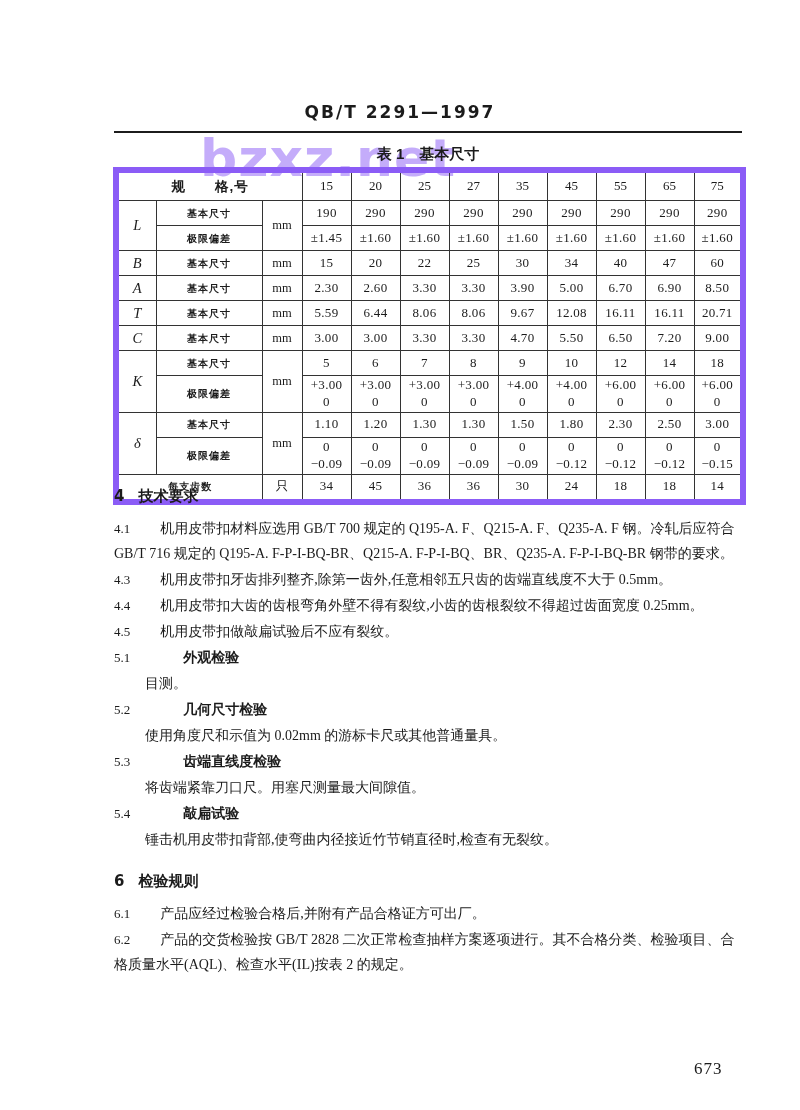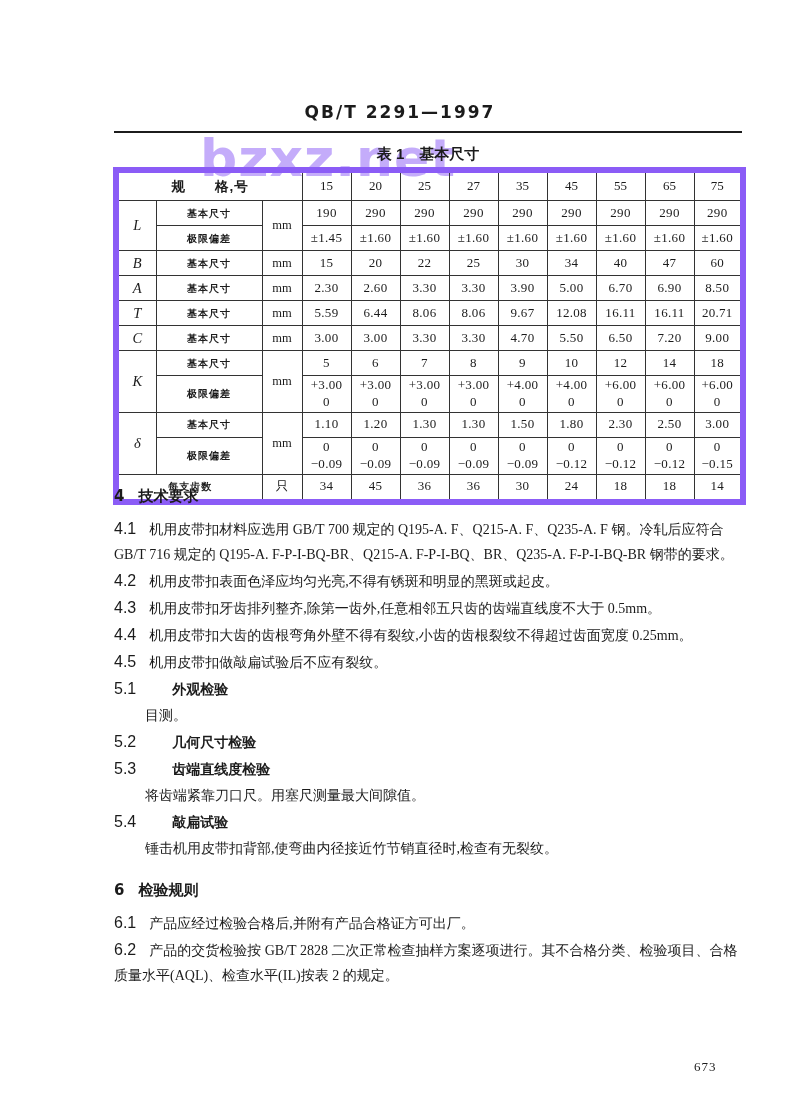--- a/index.html
+++ b/index.html
@@ -21,24 +21,24 @@
   th.size{font-family:"Liberation Serif",serif;}
   td.sym{font-style:italic;font-size:14.5px;font-family:"Liberation Serif",serif;}
   td.lbl{font-family:"Liberation Sans",sans-serif;font-weight:bold;font-size:10px;letter-spacing:1px;}
   td.unit{font-size:12.5px;}
   td.val{font-size:13px;letter-spacing:.3px;}
   .sections{position:absolute;left:114px;top:487px;width:630px;z-index:1;}
   .sections h2{font-family:"Liberation Sans",sans-serif;font-size:15px;font-weight:bold;margin:20px 0 10px;}
   .sections h2:first-child{margin-top:0;}
   .sec-num{font-family:"DejaVu Sans",sans-serif;margin-right:14px;}
   p.item{font-size:14px;line-height:25px;margin:0 0 1px;}
-  p.item .num{font-family:Liberation Sans, sans-serif;font-size:16px;margin-right:13px;}
+  p.item .num{font-family:Liberation Serif, serif;font-size:13px;margin-right:30px;}
   p.item.titled .txt{font-family:"Liberation Sans",sans-serif;font-weight:bold;margin-left:23px;}
   p.sub{font-size:14px;line-height:25px;margin:0 0 1px;padding-left:31px;}
-  .page-no{position:absolute;left:694px;top:1059px;font-size:13px;letter-spacing:1px;}
+  .page-no{position:absolute;left:694px;top:1059px;font-size:17px;letter-spacing:1px;}
 </style>
 </head>
 <body>
 
 <div id="page">
   <div class="std-no">QB/T 2291—1997</div>
   <div class="rule"></div>
   <div class="watermark">bzxz.net</div>
   <div class="tbl-title">表 1　基本尺寸</div>
 
@@ -236,27 +236,27 @@
             <td class="val">18</td>
             <td class="val">14</td>
           </tr>
         </tbody>
     </table>
   </div>
 
   <div class="sections">
       <h2><span class="sec-num">4</span><span class="sec-title">技术要求</span></h2>
       <p class="item"><span class="num">4.1</span><span class="txt">机用皮带扣材料应选用 GB/T 700 规定的 Q195-A. F、Q215-A. F、Q235-A. F 钢。冷轧后应符合 GB/T 716 规定的 Q195-A. F-P-I-BQ-BR、Q215-A. F-P-I-BQ、BR、Q235-A. F-P-I-BQ-BR 钢带的要求。</span></p>
-      <p class="item"><span class="num">4.2</span><span class="txt">机用皮带扣表面色泽应均匀光亮,不得有锈斑和明显的黑斑或起皮。</span></p>
       <p class="item"><span class="num">4.3</span><span class="txt">机用皮带扣牙齿排列整齐,除第一齿外,任意相邻五只齿的齿端直线度不大于 0.5mm。</span></p>
       <p class="item"><span class="num">4.4</span><span class="txt">机用皮带扣大齿的齿根弯角外壁不得有裂纹,小齿的齿根裂纹不得超过齿面宽度 0.25mm。</span></p>
       <p class="item"><span class="num">4.5</span><span class="txt">机用皮带扣做敲扁试验后不应有裂纹。</span></p>
       <p class="item titled"><span class="num">5.1</span><span class="txt">外观检验</span></p>
       <p class="sub">目测。</p>
       <p class="item titled"><span class="num">5.2</span><span class="txt">几何尺寸检验</span></p>
+      <p class="sub">使用角度尺和示值为 0.02mm 的游标卡尺或其他普通量具。</p>
       <p class="item titled"><span class="num">5.3</span><span class="txt">齿端直线度检验</span></p>
       <p class="sub">将齿端紧靠刀口尺。用塞尺测量最大间隙值。</p>
       <p class="item titled"><span class="num">5.4</span><span class="txt">敲扁试验</span></p>
       <p class="sub">锤击机用皮带扣背部,使弯曲内径接近竹节销直径时,检查有无裂纹。</p>
       <h2><span class="sec-num">6</span><span class="sec-title">检验规则</span></h2>
       <p class="item"><span class="num">6.1</span><span class="txt">产品应经过检验合格后,并附有产品合格证方可出厂。</span></p>
       <p class="item"><span class="num">6.2</span><span class="txt">产品的交货检验按 GB/T 2828 二次正常检查抽样方案逐项进行。其不合格分类、检验项目、合格质量水平(AQL)、检查水平(IL)按表 2 的规定。</span></p>
     </div>
 
   <div class="page-no">673</div>

